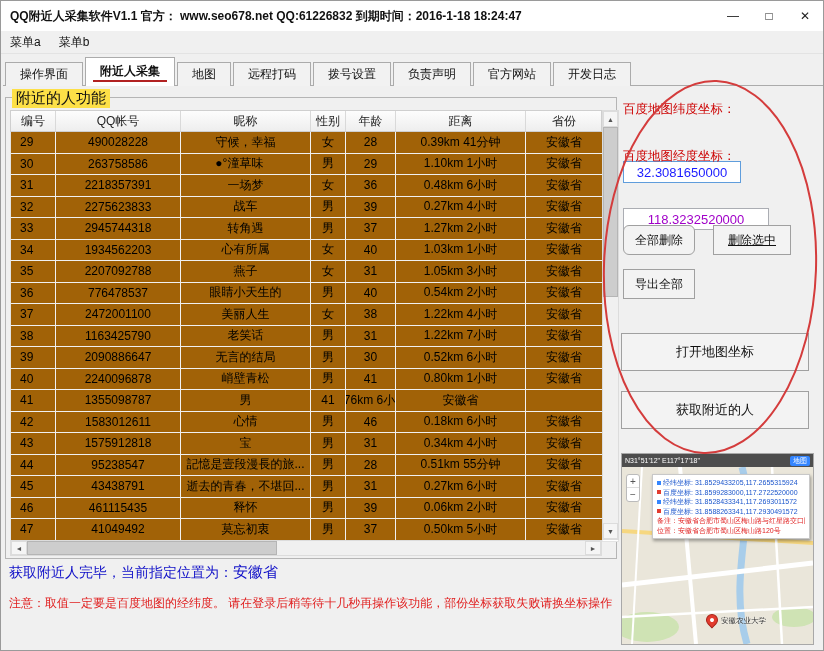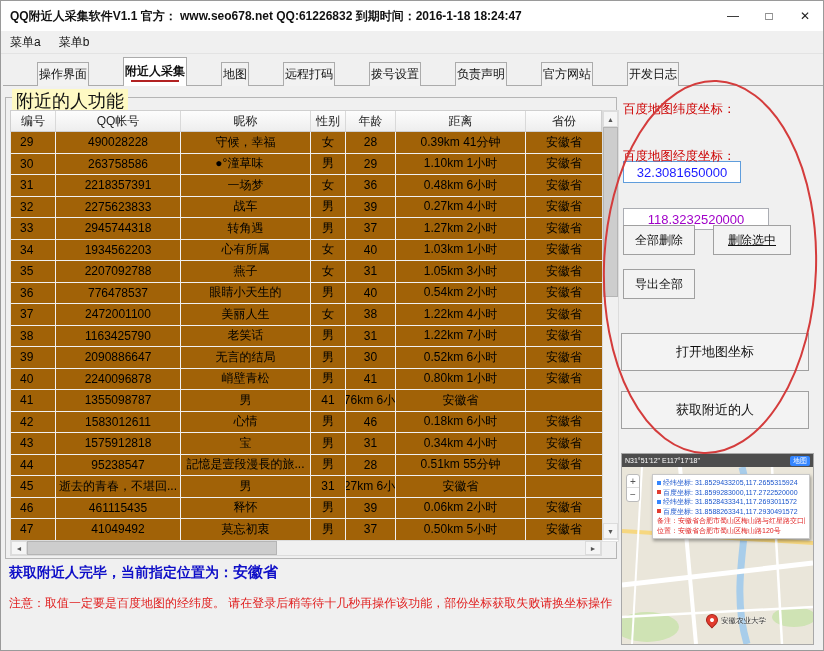--- a/index.html
+++ b/index.html
@@ -12,27 +12,27 @@
   .win-controls { position:absolute; right:0; top:0; height:30px; display:flex; }
   .win-btn { width:36px; height:30px; display:flex; align-items:center; justify-content:center; font-size:12px; color:#222; cursor:default; }
 
   
   .menubar { position:absolute; left:0; top:30px; width:100%; height:23px; background:#f0f0f0; display:flex; align-items:center; border-bottom:1px solid #e3e3e3; }
   .menu-item { padding:0 9px; font-size:12px; color:#111; }
 
   
   .pane-border { position:absolute; left:2px; top:84px; width:820px; height:1px; background:#ababab; z-index:1; }
   .tabs { position:absolute; left:4px; top:56px; height:29px; display:flex; align-items:flex-end; z-index:2; }
-  .tab { height:24px; line-height:22px; padding:0 1px; font-size:12px; color:#111; background:#f2f2f2; border:1px solid #ababab; border-bottom:none; margin-right:2px;margin-left:32px; }
+  .tab { height:24px; line-height:22px; padding:0 14px; font-size:12px; color:#111; background:#f2f2f2; border:1px solid #ababab; border-bottom:none; margin-right:2px; }
   .tab.active { height:29px; line-height:26px; background:#ffffff; font-weight:bold; position:relative; }
   .tab.active::after { content:""; position:absolute; left:7px; right:7px; bottom:4px; height:2px; background:var(--tab-underline,#b22222); }
 
   
   .groupbox { position:absolute; left:4px; top:96px; width:612px; height:462px; border:1px solid #b5b5b5; }
-  .groupbox-label { position:absolute; left:6px; top:-9px; background:#fef9c3; padding:0 4px; font-size:18px; color:#111;text-align:center; }
+  .groupbox-label { position:absolute; left:6px; top:-9px; background:#fde047; padding:0 4px; font-size:15px; color:#111;text-align:center; }
 
   
   .table { position:absolute; left:4px; top:12px; width:609px; }
   .thead, .trow { display:grid; grid-template-columns:45px 125px 130px 35px 50px 130px 77px; width:592px; }
   .thead { height:22px; background:linear-gradient(#fdfdfd,#eeeeee); border:1px solid #cfcfcf; }
   .th { display:flex; align-items:center; justify-content:center; font-size:12px; color:#222; border-right:1px solid #d9d9d9; overflow:hidden; }
   .tbody { background:#fff; border-left:1px solid #e3e3e3; border-right:1px solid #e3e3e3; border-bottom:1px solid #e3e3e3; }
   .trow { height:21.5px; border-bottom:1px solid #f0f0f0; background:#a16207; }
   .td { display:flex; align-items:center; justify-content:center; font-size:12px; color:#000; border-right:1px solid #f1f1f1; overflow:hidden; white-space:nowrap; }
   .td.c-id { justify-content:flex-start; padding-left:9px; }
@@ -47,21 +47,21 @@
   .h-arrow.left { left:0; } .h-arrow.right { right:0; }
   .h-thumb { position:absolute; left:16px; top:0; width:250px; height:100%; background:#cdcdcd; border:1px solid #b5b5b5; }
 
   
   .coord-label { position:absolute; left:622px; font-size:12.5px; color:var(--label-red,#cc0000); white-space:nowrap; }
   .coord-label.lat { top:100px; } .coord-label.lng { top:147px; }
   .coord-input { position:absolute; left:622px; height:22px; font-size:13px; text-align:center; background:#fff; font-family:"Liberation Sans","DejaVu Sans",sans-serif;margin-top:44px; }
   .coord-input.lat { top:116px; width:118px; border:1px solid #5f9ddc; color:var(--value-blue,#1a1aff); }
   .coord-input.lng { top:163px; width:146px; border:1px solid #abadb3; color:var(--value-purple,#a000c8); }
   .btn { position:absolute; background:#f3f3f3; border:1px solid #a0a0a0; font-size:12px; color:#111; display:flex; align-items:center; justify-content:center; cursor:default; }
-  .btn-delete-all { left:622px; top:224px; width:72px; height:30px; }
+  .btn-delete-all { left:622px; top:224px; width:72px; height:30px;border-radius:6px; }
   .btn-delete-selected { left:712px; top:224px; width:78px; height:30px;text-decoration:underline; }
   .btn-export-all { left:622px; top:268px; width:72px; height:30px; }
   .btn-open-map { left:620px; top:332px; width:188px; height:38px; font-size:13px; }
   .btn-get-nearby { left:620px; top:390px; width:188px; height:38px; font-size:13px; }
 
   
   .annotation { position:absolute; left:596px; top:74px; width:226px; height:384px; pointer-events:none; z-index:6; }
   .annotation ellipse { fill:none; stroke:var(--ellipse-red,#d43c3c); stroke-width:2; }
 
   
@@ -77,21 +77,21 @@
   .popup-line { font-size:7px; line-height:9.5px; color:#1a55cc; white-space:nowrap; overflow:hidden; display:flex; align-items:center; }
   .popup-marker { display:inline-block; width:4px; height:4px; margin-right:2px; flex:none; }
   .popup-line:nth-of-type(odd) .popup-marker { background:#3385ff; }
   .popup-line:nth-of-type(even) .popup-marker { background:#e23b2e; }
   .popup-note { font-size:7px; line-height:9.5px; color:var(--warning-red,#e02020); white-space:nowrap; overflow:hidden; }
   .map-pin { position:absolute; left:84px; top:160px; width:12px; height:12px; background:#e23b2e; border:1px solid #a8261c; border-radius:50% 50% 50% 0; transform:rotate(-45deg); z-index:3; }
   .map-pin::after { content:""; position:absolute; left:3px; top:3px; width:4px; height:4px; background:#fff; border-radius:50%; }
   .map-pin-label { position:absolute; left:99px; top:162px; font-size:7.5px; color:#333; z-index:3; white-space:nowrap; text-shadow:0 0 2px #fff; }
 
   
-  .status-done { position:absolute; left:8px; top:562px; font-size:14px; font-weight:bold; color:var(--status-blue,#0000cc); white-space:nowrap; }
+  .status-done { position:absolute; left:8px; top:562px; font-size:14px; font-weight:normal; color:var(--status-blue,#0000cc); white-space:nowrap; }
   .status-done .loc { font-size:15px; }
   .status-warning { position:absolute; left:8px; top:594px; width:608px; font-size:12px; color:var(--warning-red,#e02020); white-space:nowrap; overflow:hidden; }
 </style>
 </head>
 <body>
 
 <div class="window">
 
   <div class="titlebar">
     <span class="title-text">QQ附近人采集软件V1.1  官方：  www.seo678.net   QQ:61226832  到期时间：2016-1-18 18:24:47</span>
@@ -289,20 +289,21 @@
             <div class="td">95238547</div>
             <div class="td">記憶是壹段漫長的旅...</div>
             <div class="td">男</div>
             <div class="td">28</div>
             <div class="td">0.51km 55分钟</div>
             <div class="td">安徽省</div>
           </div>
 
           <div class="trow">
             <div class="td c-id">45</div>
+            <div class="td">43438791</div>
             <div class="td">逝去的青春，不堪回...</div>
             <div class="td">男</div>
             <div class="td">31</div>
             <div class="td">0.27km 6小时</div>
             <div class="td">安徽省</div>
           </div>
 
           <div class="trow">
             <div class="td c-id">46</div>
             <div class="td">461115435</div>

